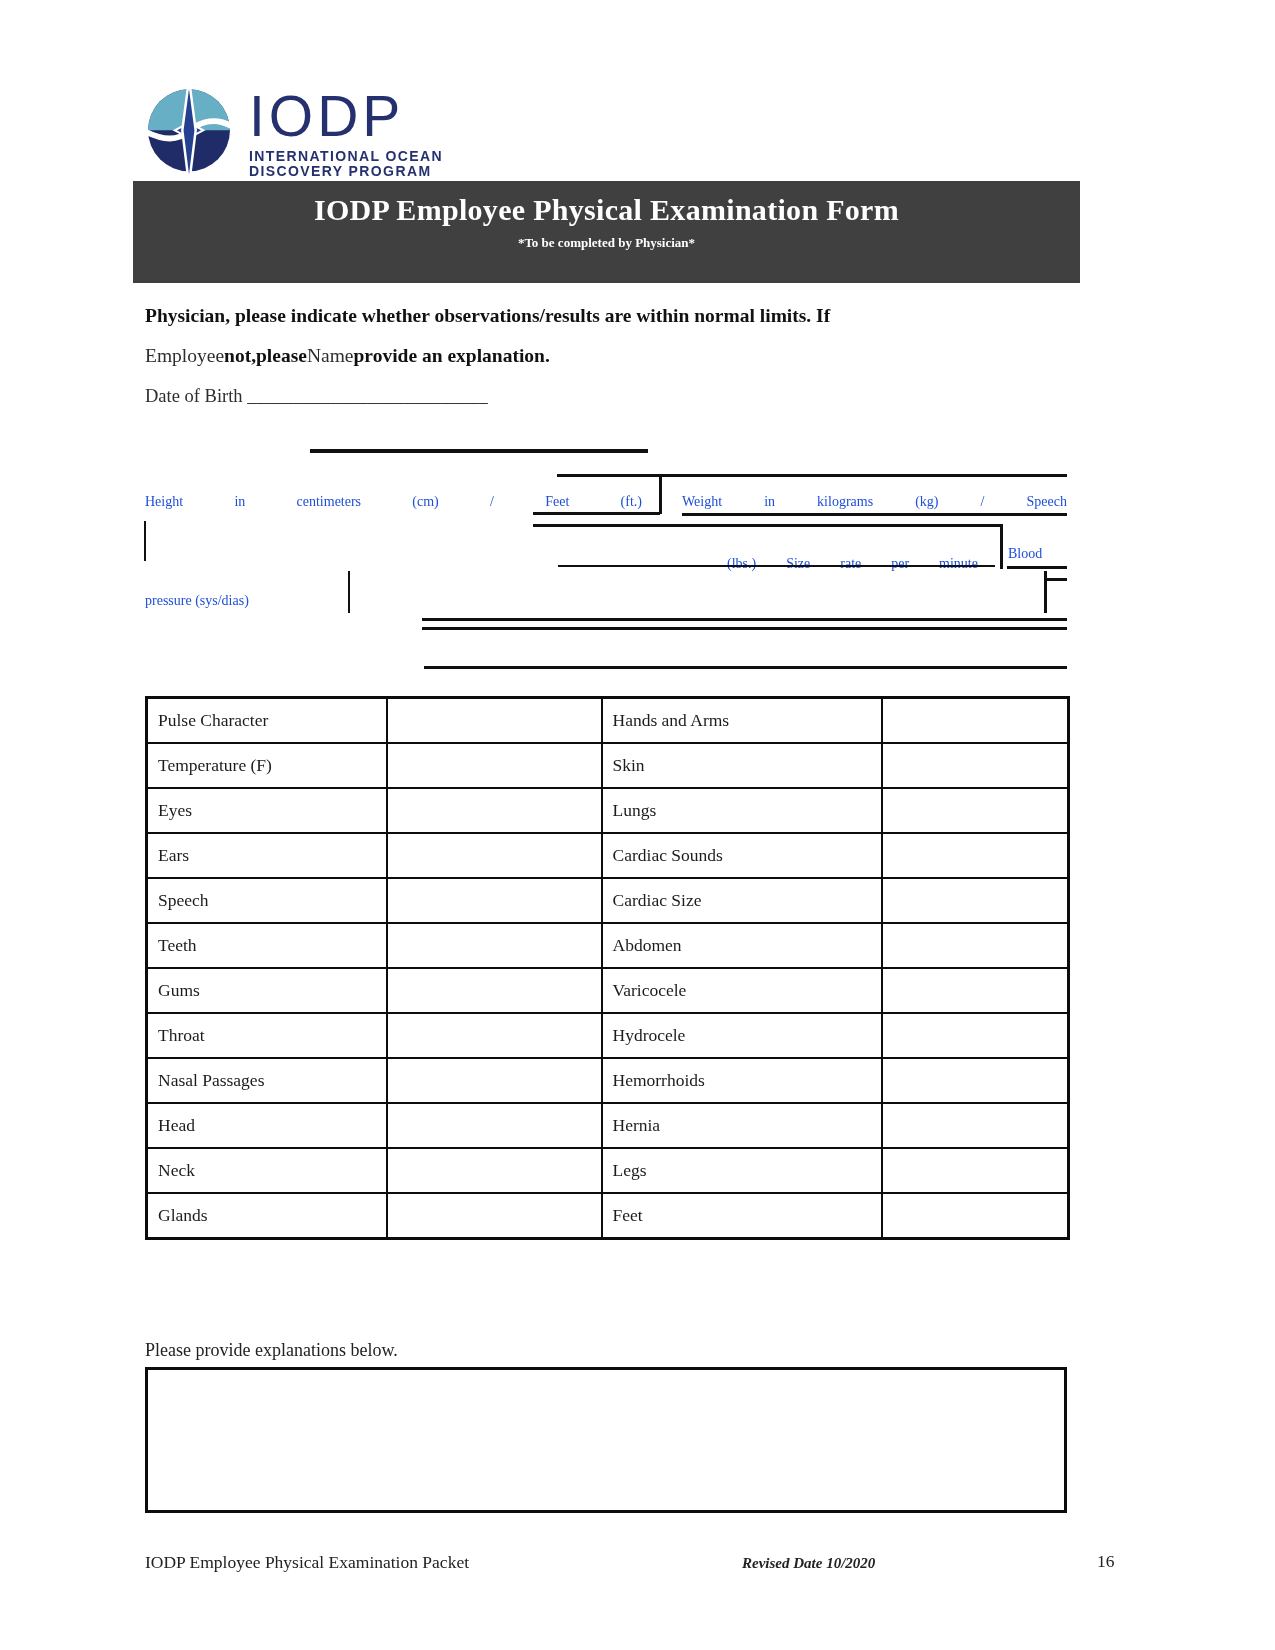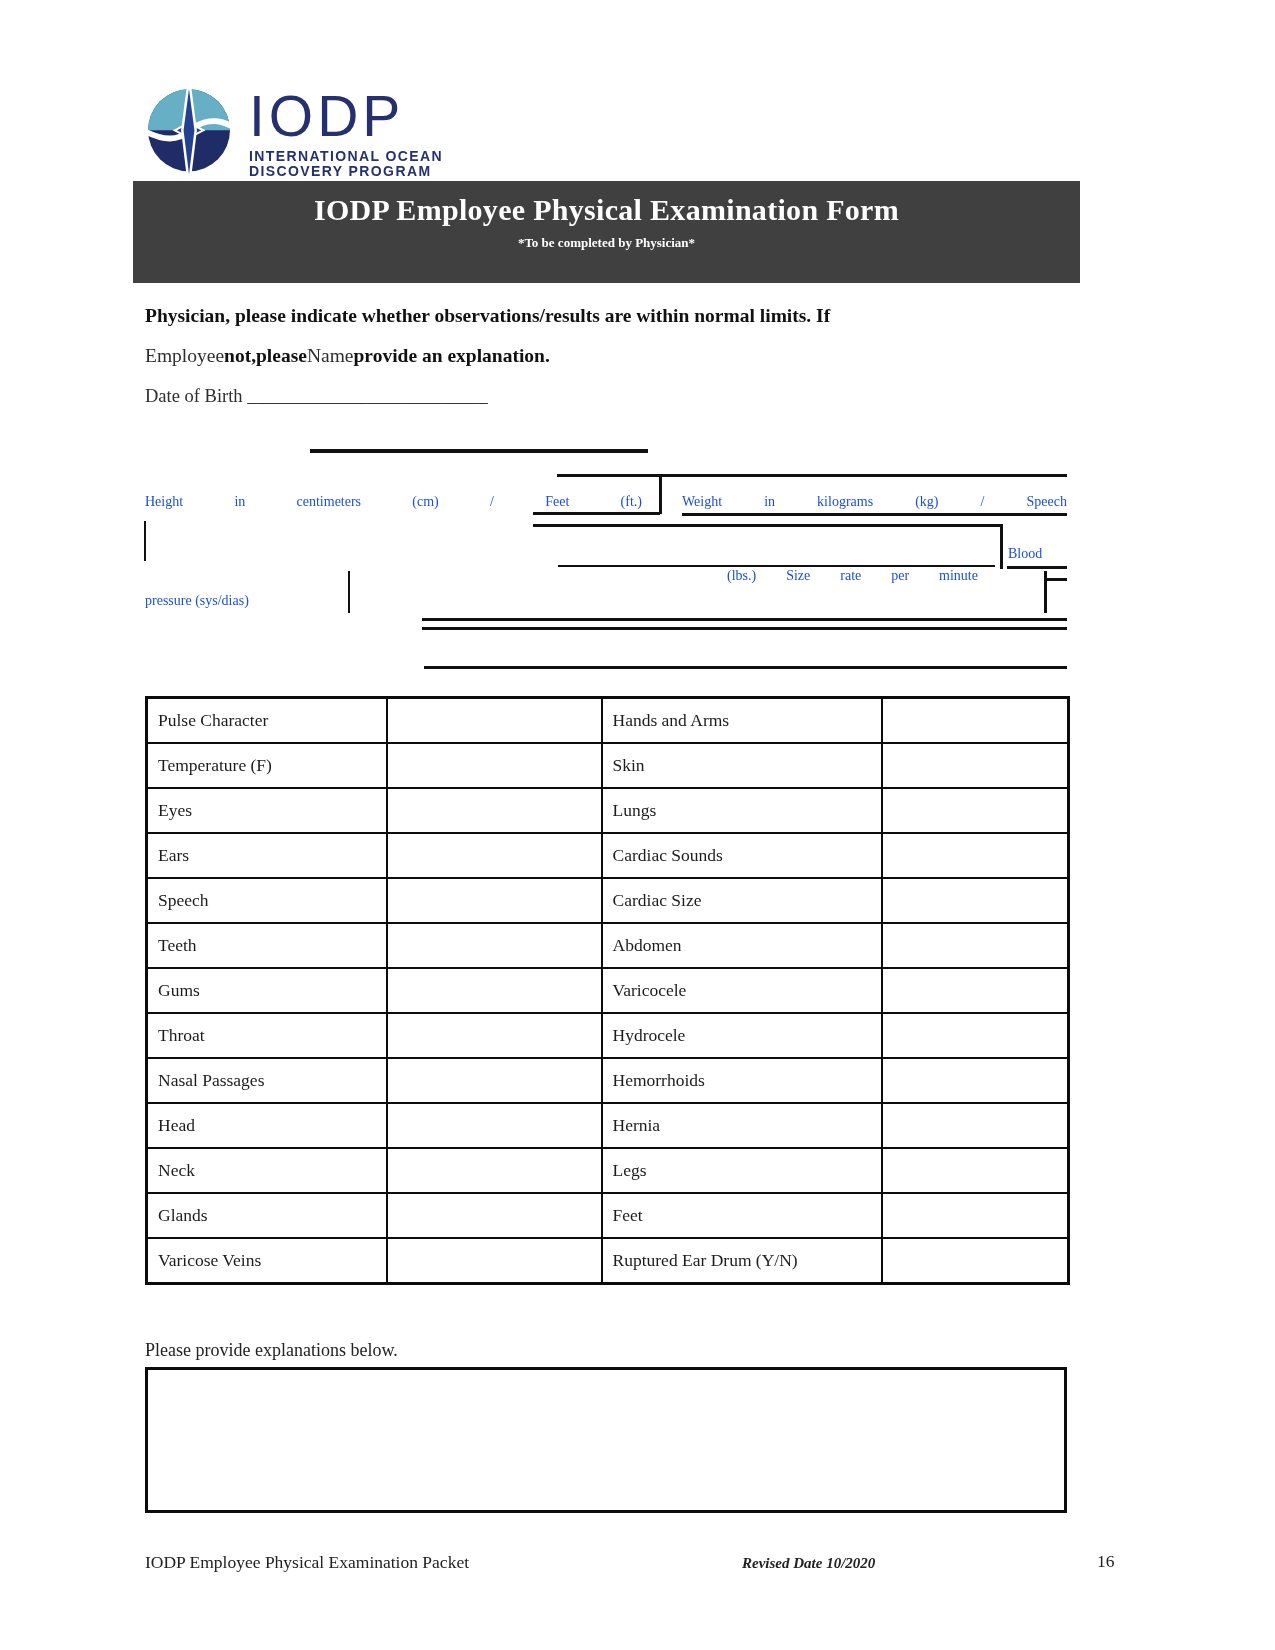--- a/index.html
+++ b/index.html
@@ -95,21 +95,21 @@
       <span>/</span>
       <span>Speech</span>
     </div>
 
   <div class="ln" style="left:533px;top:512px;width:127px;height:2.5px;"></div>
   <div class="ln" style="left:682px;top:513px;width:385px;height:2.5px;"></div>
   <div class="ln" style="left:533px;top:524px;width:469px;height:2.5px;"></div>
   <div class="ln" style="left:144px;top:521px;width:2px;height:40px;"></div>
   <div class="ln" style="left:1000px;top:524px;width:2.5px;height:45px;"></div>
 
-  <div class="vitals-text words" style="left:727px;top:568px;width:251px;">
+  <div class="vitals-text words" style="left:727px;top:556px;width:251px;">
       <span>(lbs.)</span>
       <span>Size</span>
       <span>rate</span>
       <span>per</span>
       <span>minute</span>
     </div>
   <div class="vitals-text" style="left:1008px;top:546px;">Blood</div>
   <div class="ln" style="left:558px;top:565px;width:437px;height:2px;"></div>
   <div class="ln" style="left:1007px;top:566px;width:60px;height:2.5px;"></div>
 
@@ -196,26 +196,20 @@
           <td></td>
           <td>Legs</td>
           <td></td>
         </tr>
         <tr>
           <td>Glands</td>
           <td></td>
           <td>Feet</td>
           <td></td>
         </tr>
-        <tr>
-          <td>Varicose Veins</td>
-          <td></td>
-          <td>Ruptured Ear Drum (Y/N)</td>
-          <td></td>
-        </tr>
       </tbody>
   </table>
 
   <div class="prompt">Please provide explanations below.</div>
   <div class="exp-box"></div>
 
   <div class="footer-left">IODP Employee Physical Examination Packet</div>
   <div class="footer-rev">Revised Date 10/2020</div>
   <div class="footer-page">16</div>
 

